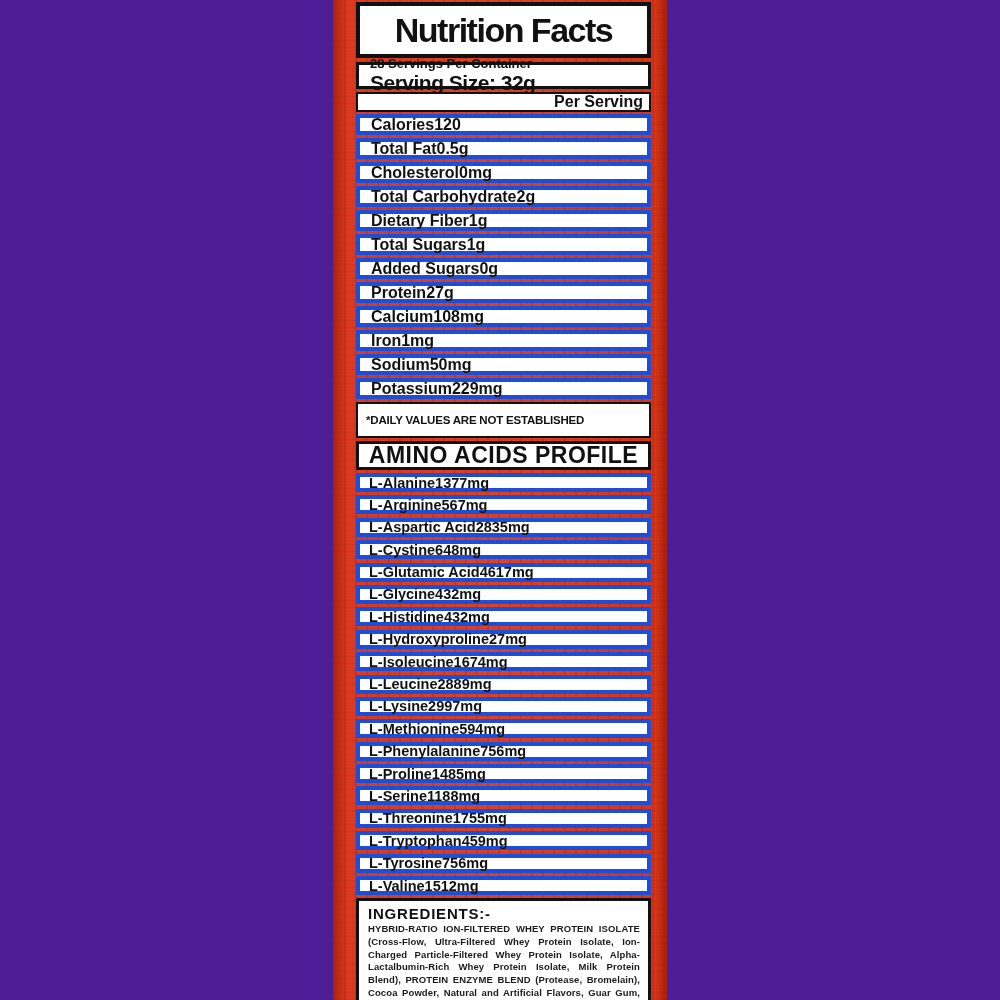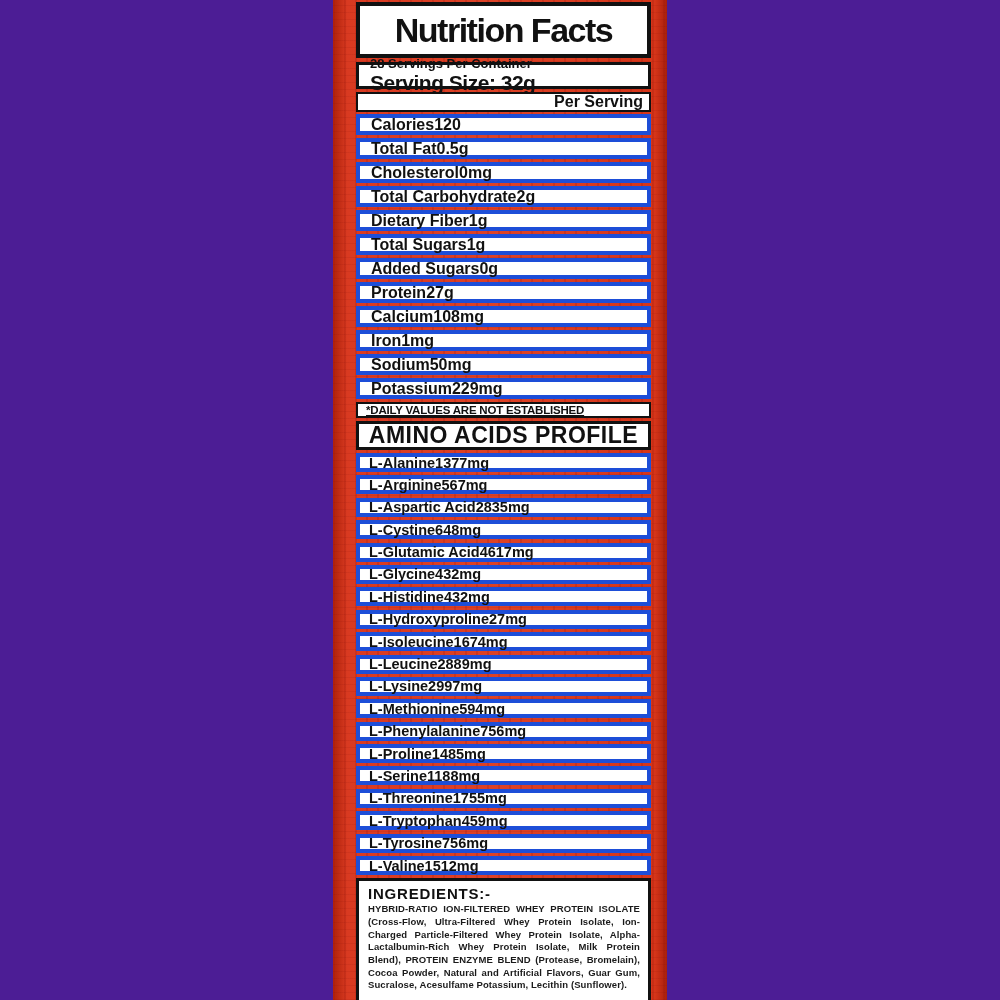--- a/index.html
+++ b/index.html
@@ -67,24 +67,24 @@
   }
   .amino-row {
     height: 19px; margin-bottom: 3.4px;
     padding: 0 8px 0 9px;
     font-size: 14.5px; font-weight: bold;
   }
   .row .lab { white-space: nowrap; }
   .row .val { white-space: nowrap; }
 
   .note-box {
-    height: 16px; margin-bottom: 3px;
+    height: 36px; margin-bottom: 3px;
     display: flex; align-items: center;
     padding-left: 8px;
-    font-size: 11.5px; font-weight: bold; letter-spacing: -0.2px; text-decoration: underline;
+    font-size: 11.5px; font-weight: bold; letter-spacing: -0.2px;
   }
 
   .amino-title-box {
     height: 29px; border-width: 3px; margin-bottom: 3px;
     display: flex; align-items: center; justify-content: center;
   }
   .amino-title-box .t { font-size: 23px; font-weight: bold; letter-spacing: 0.5px; white-space: nowrap; }
 
   .ingredients-box {
     border-width: 3px; height: 126px;

